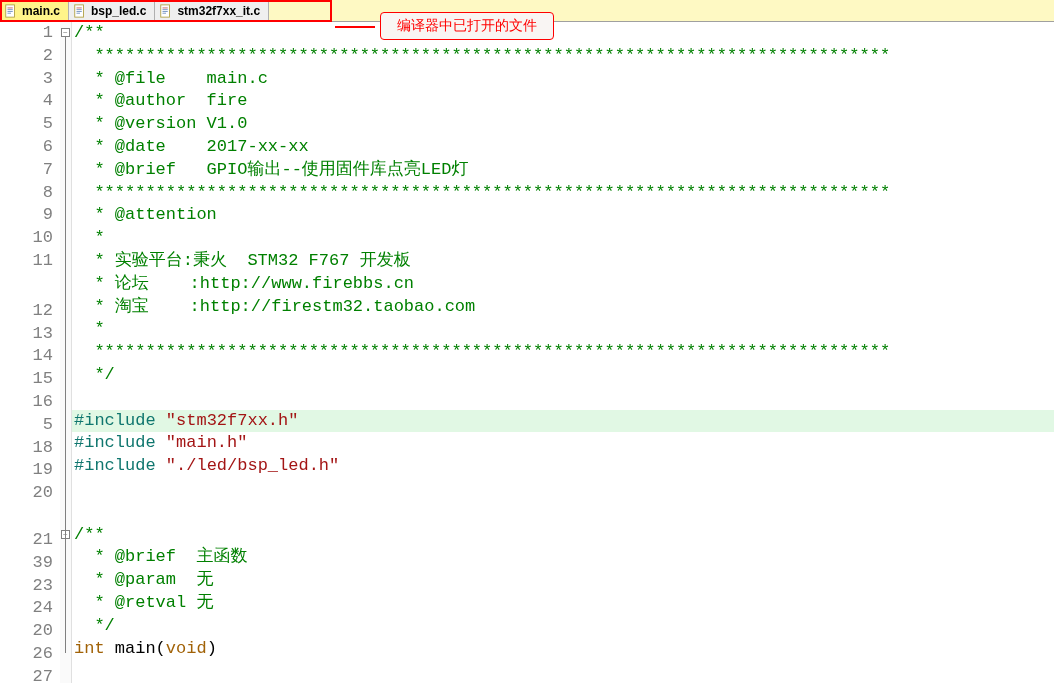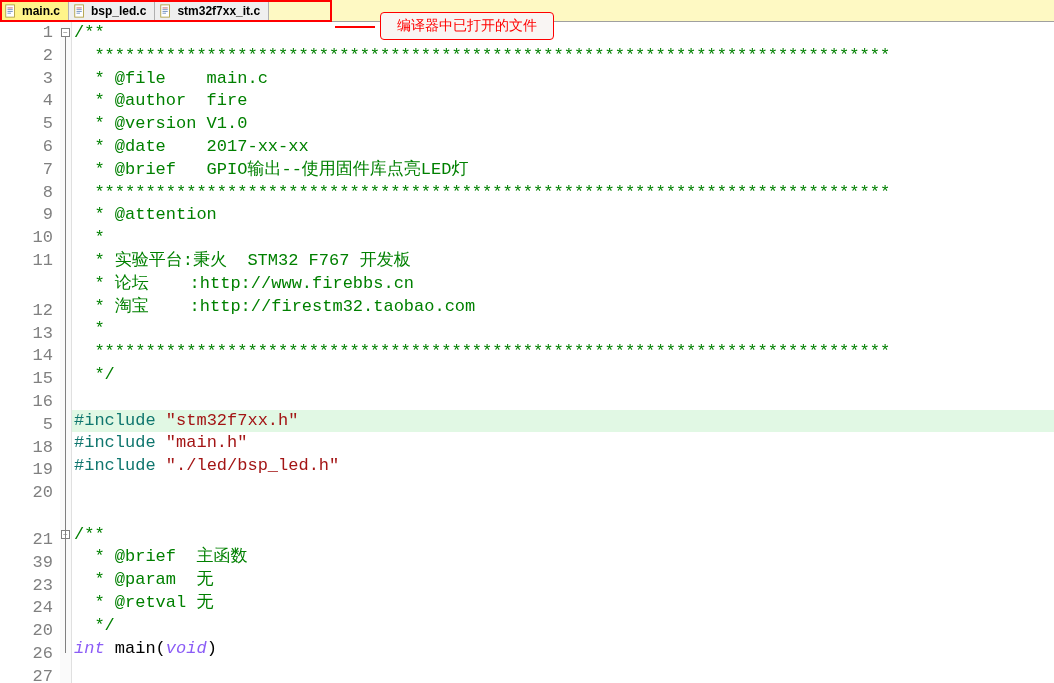--- a/index.html
+++ b/index.html
@@ -117,21 +117,21 @@
     flex: 1;
     white-space: pre;
     line-height: 22.8px;
     font-family: "Courier New", monospace;
   }
   .code-line { height: 22.8px; padding-left: 2px; }
   .hl-line { background: #e1f8e4; }
   .c-comment { color: #008000; }
   .c-pre { color: #0f766e; }
   .c-str { color: #a31515; }
-  .c-kw { color: #8b5cf6; font-style: italic; }
+  .c-kw { color: #a16207; }
 </style>
 </head>
 <body>
 
 <div class="tab-bar">
   <div class="selection-box" style="top: 0px; left: 0px; width: 332px; height: 22px;"></div>
 <div class="tab active">
       <span class="tab-icon">
         <svg viewBox="0 0 16 16">
           <rect x="2" y="1" width="10" height="14" fill="#ffffff" stroke="#b0a040" stroke-width="1"></rect>

